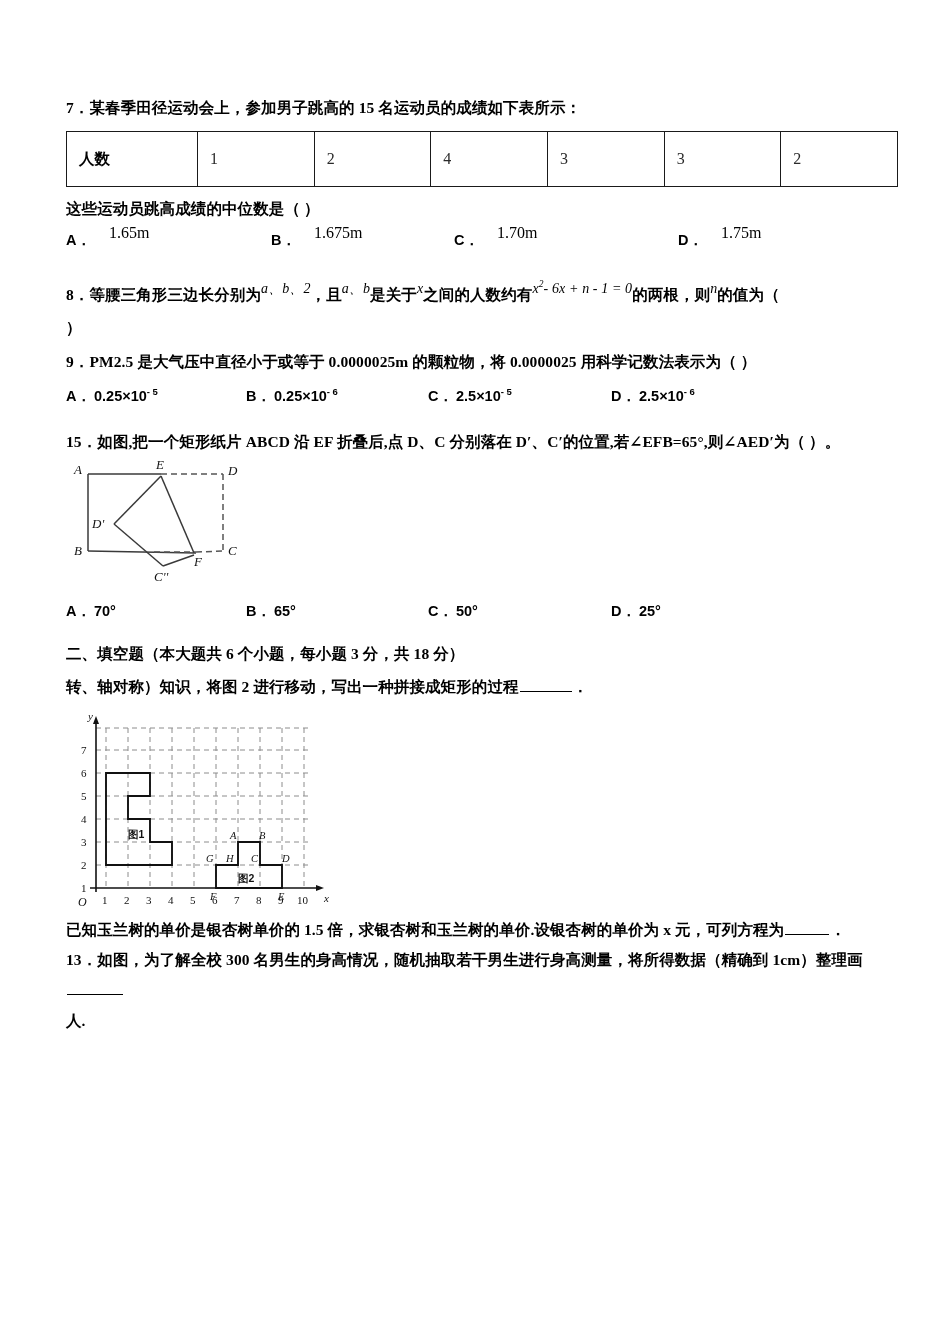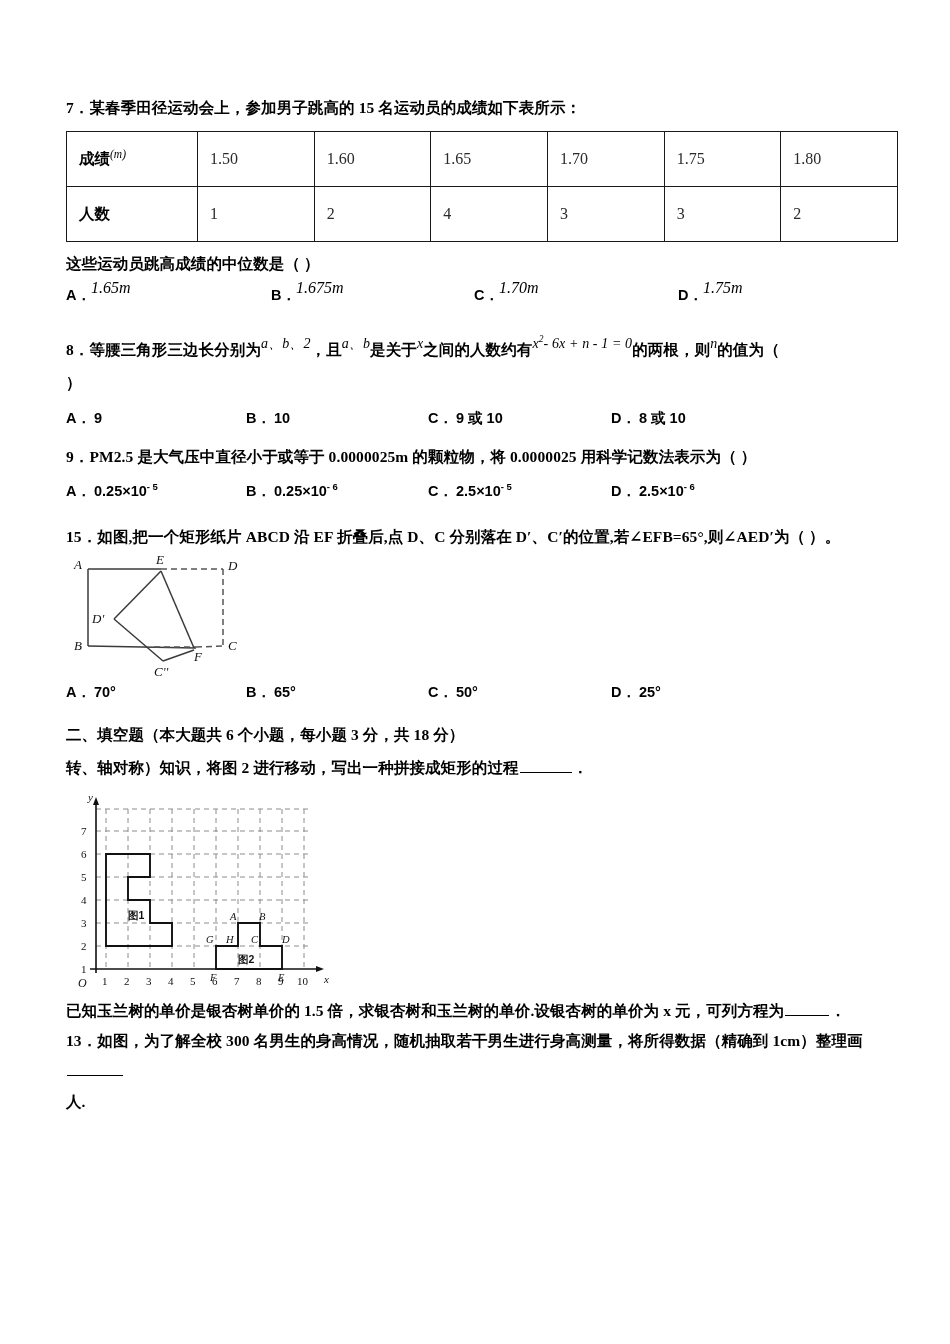--- a/index.html
+++ b/index.html
@@ -88,38 +88,37 @@
     height: 26px;
     margin-top: 10px;
   }
   .opts .opt {
     position: absolute;
     white-space: nowrap;
   }
   .opt .lab { font-weight: bold; font-family: "Liberation Sans", sans-serif; font-size: 14.5px;}
   .opt .val {
     font-weight: normal;
-    font-style: italic;
     font-family: "Liberation Serif", serif;
     font-size: 16px;
     position: relative;
     top: -7px;
-    margin-left: 0;
+    margin-left: 18px;
   }
   .opt .valplain {
     font-weight: bold;
     font-family: "Liberation Sans", sans-serif;
     font-size: 14.5px;
     margin-left: 3px;
   }
   .opt .exp { font-size: 9.5px; vertical-align: super; }
 
   .opt-a { left: 0; }
   .opt-b { left: 205px; }
-  .opt-c { left: 408px; }
+  .opt-c { left: 388px; }
   .opt-d { left: 612px; }
 
   .opt-a2 { left: 0; }
   .opt-b2 { left: 180px; }
   .opt-c2 { left: 362px; }
   .opt-d2 { left: 545px; }
 
   
   .figwrap { position: relative; }
 
@@ -147,29 +146,20 @@
 <div class="page">
  <div class="content">
 
   <div>
     <div class="q-line">
       <span>7．</span><span>某春季田径运动会上，参加男子跳高的 15 名运动员的成绩如下表所示：</span>
     </div>
 
     <table class="score-table">
       <tbody>
-            <tr>
-        <td class="hdr"><span>成绩</span><span class="unit">(m)</span></td>
-        <td>1.50</td>
-        <td>1.60</td>
-        <td>1.65</td>
-        <td>1.70</td>
-        <td>1.75</td>
-        <td>1.80</td>
-      </tr>
       <tr>
         <td class="hdr">人数</td>
         <td>1</td>
         <td>2</td>
         <td>4</td>
         <td>3</td>
         <td>3</td>
         <td>2</td>
       </tr>
     </tbody>
@@ -187,26 +177,20 @@
   </div>
 
   <div class="sp22"></div>
 
   <div>
     <div class="q-line" style="line-height:2.1;">
       <span>8．</span><span>等腰三角形三边长分别为</span><span class="mathbox">a、b、2</span><span>，且</span><span class="mathbox">a、b</span><span>是关于</span><span class="mathbox">x</span><span>之间的人数约有</span><span class="mathbox"><span>x</span><span class="e">2</span><span>- 6x + n - 1 = 0</span></span><span>的两根，则</span><span class="mathbox">n</span><span>的值为（</span>
     </div>
     <div class="q-line" style="margin-top:4px;">）</div>
 
-    <div class="opts" style="margin-top:14px;">
-      <span class="opt opt-a2"><span class="lab">A．</span><span class="valplain">9</span></span>
-      <span class="opt opt-b2"><span class="lab">B．</span><span class="valplain">10</span></span>
-      <span class="opt opt-c2"><span class="lab">C．</span><span class="valplain">9 或 10</span></span>
-      <span class="opt opt-d2"><span class="lab">D．</span><span class="valplain">8 或 10</span></span>
-    </div>
   </div>
 
   <div class="sp10"></div>
 
   <div>
     <div class="q-line">
       <span>9．</span><span>PM2.5 是大气压中直径小于或等于 0.0000025m 的颗粒物，将 0.0000025 用科学记数法表示为（  ）</span>
     </div>
     <div class="opts" style="margin-top:12px;">
       <span class="opt opt-a2"><span class="lab">A．</span><span class="valplain">0.25×10</span><span class="exp lab">- 5</span></span>
@@ -244,21 +228,21 @@
         <text x="8" y="97" font-family="Liberation Serif, serif" font-style="italic" font-size="13" fill="#111">B</text>
         <text x="162" y="97" font-family="Liberation Serif, serif" font-style="italic" font-size="13" fill="#111">C</text>
         <text x="162" y="17" font-family="Liberation Serif, serif" font-style="italic" font-size="13" fill="#111">D</text>
         <text x="90" y="11" font-family="Liberation Serif, serif" font-style="italic" font-size="13" fill="#111">E</text>
         <text x="128" y="108" font-family="Liberation Serif, serif" font-style="italic" font-size="13" fill="#111">F</text>
         <text x="26" y="70" font-family="Liberation Serif, serif" font-style="italic" font-size="13" fill="#111">D'</text>
         <text x="88" y="123" font-family="Liberation Serif, serif" font-style="italic" font-size="13" fill="#111">C''</text>
       </svg>
     </div>
 
-    <div class="opts" style="margin-top:2px;">
+    <div class="opts" style="margin-top:16px;">
       <span class="opt opt-a2"><span class="lab">A．</span><span class="valplain">70°</span></span>
       <span class="opt opt-b2"><span class="lab">B．</span><span class="valplain">65°</span></span>
       <span class="opt opt-c2"><span class="lab">C．</span><span class="valplain">50°</span></span>
       <span class="opt opt-d2"><span class="lab">D．</span><span class="valplain">25°</span></span>
     </div>
   </div>
 
   <div class="sp14"></div>
 
   <div class="q-line">二、填空题（本大题共 6 个小题，每小题 3 分，共 18 分）</div>

